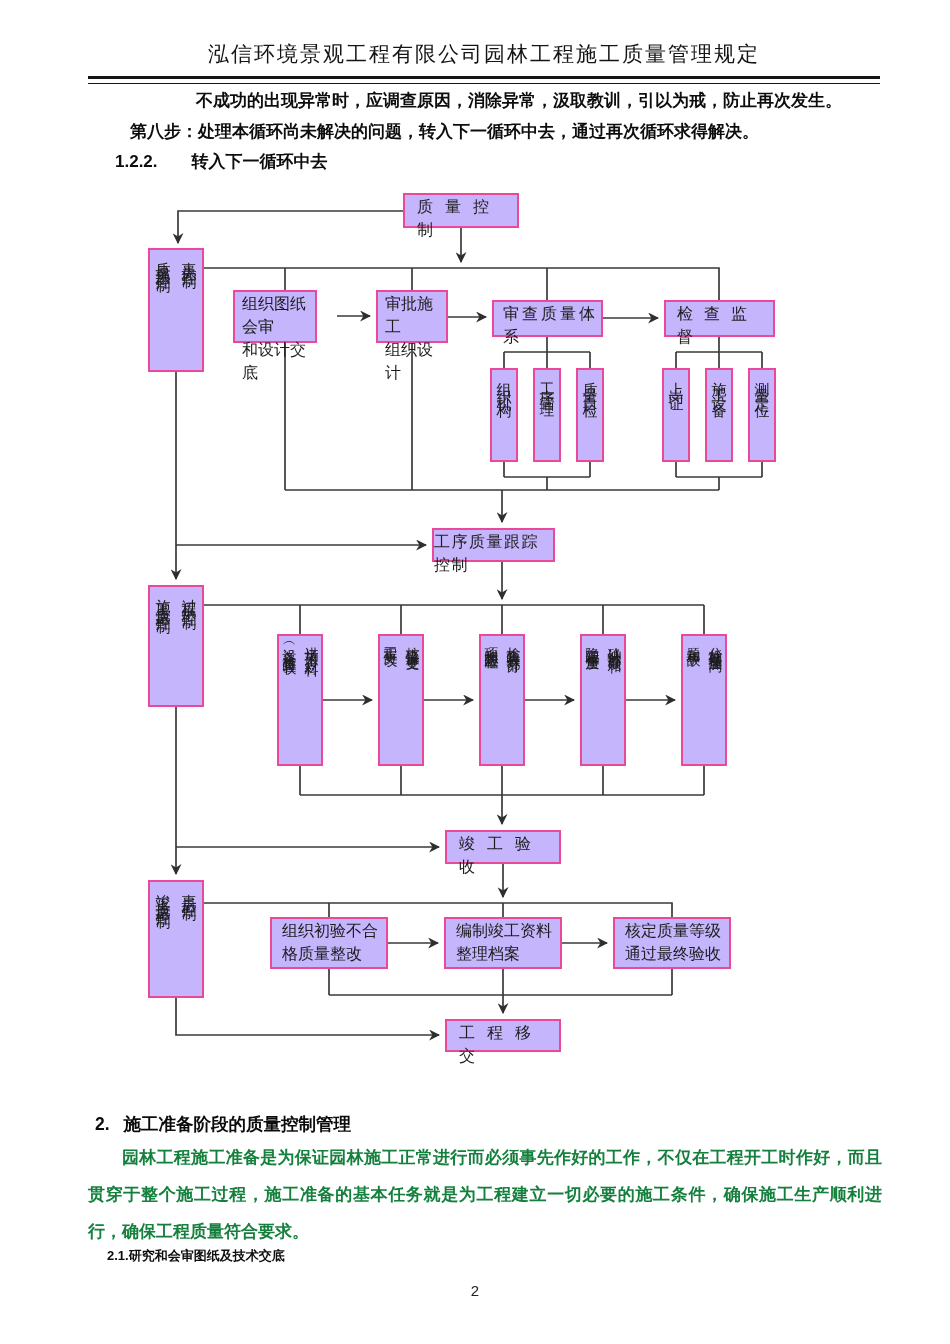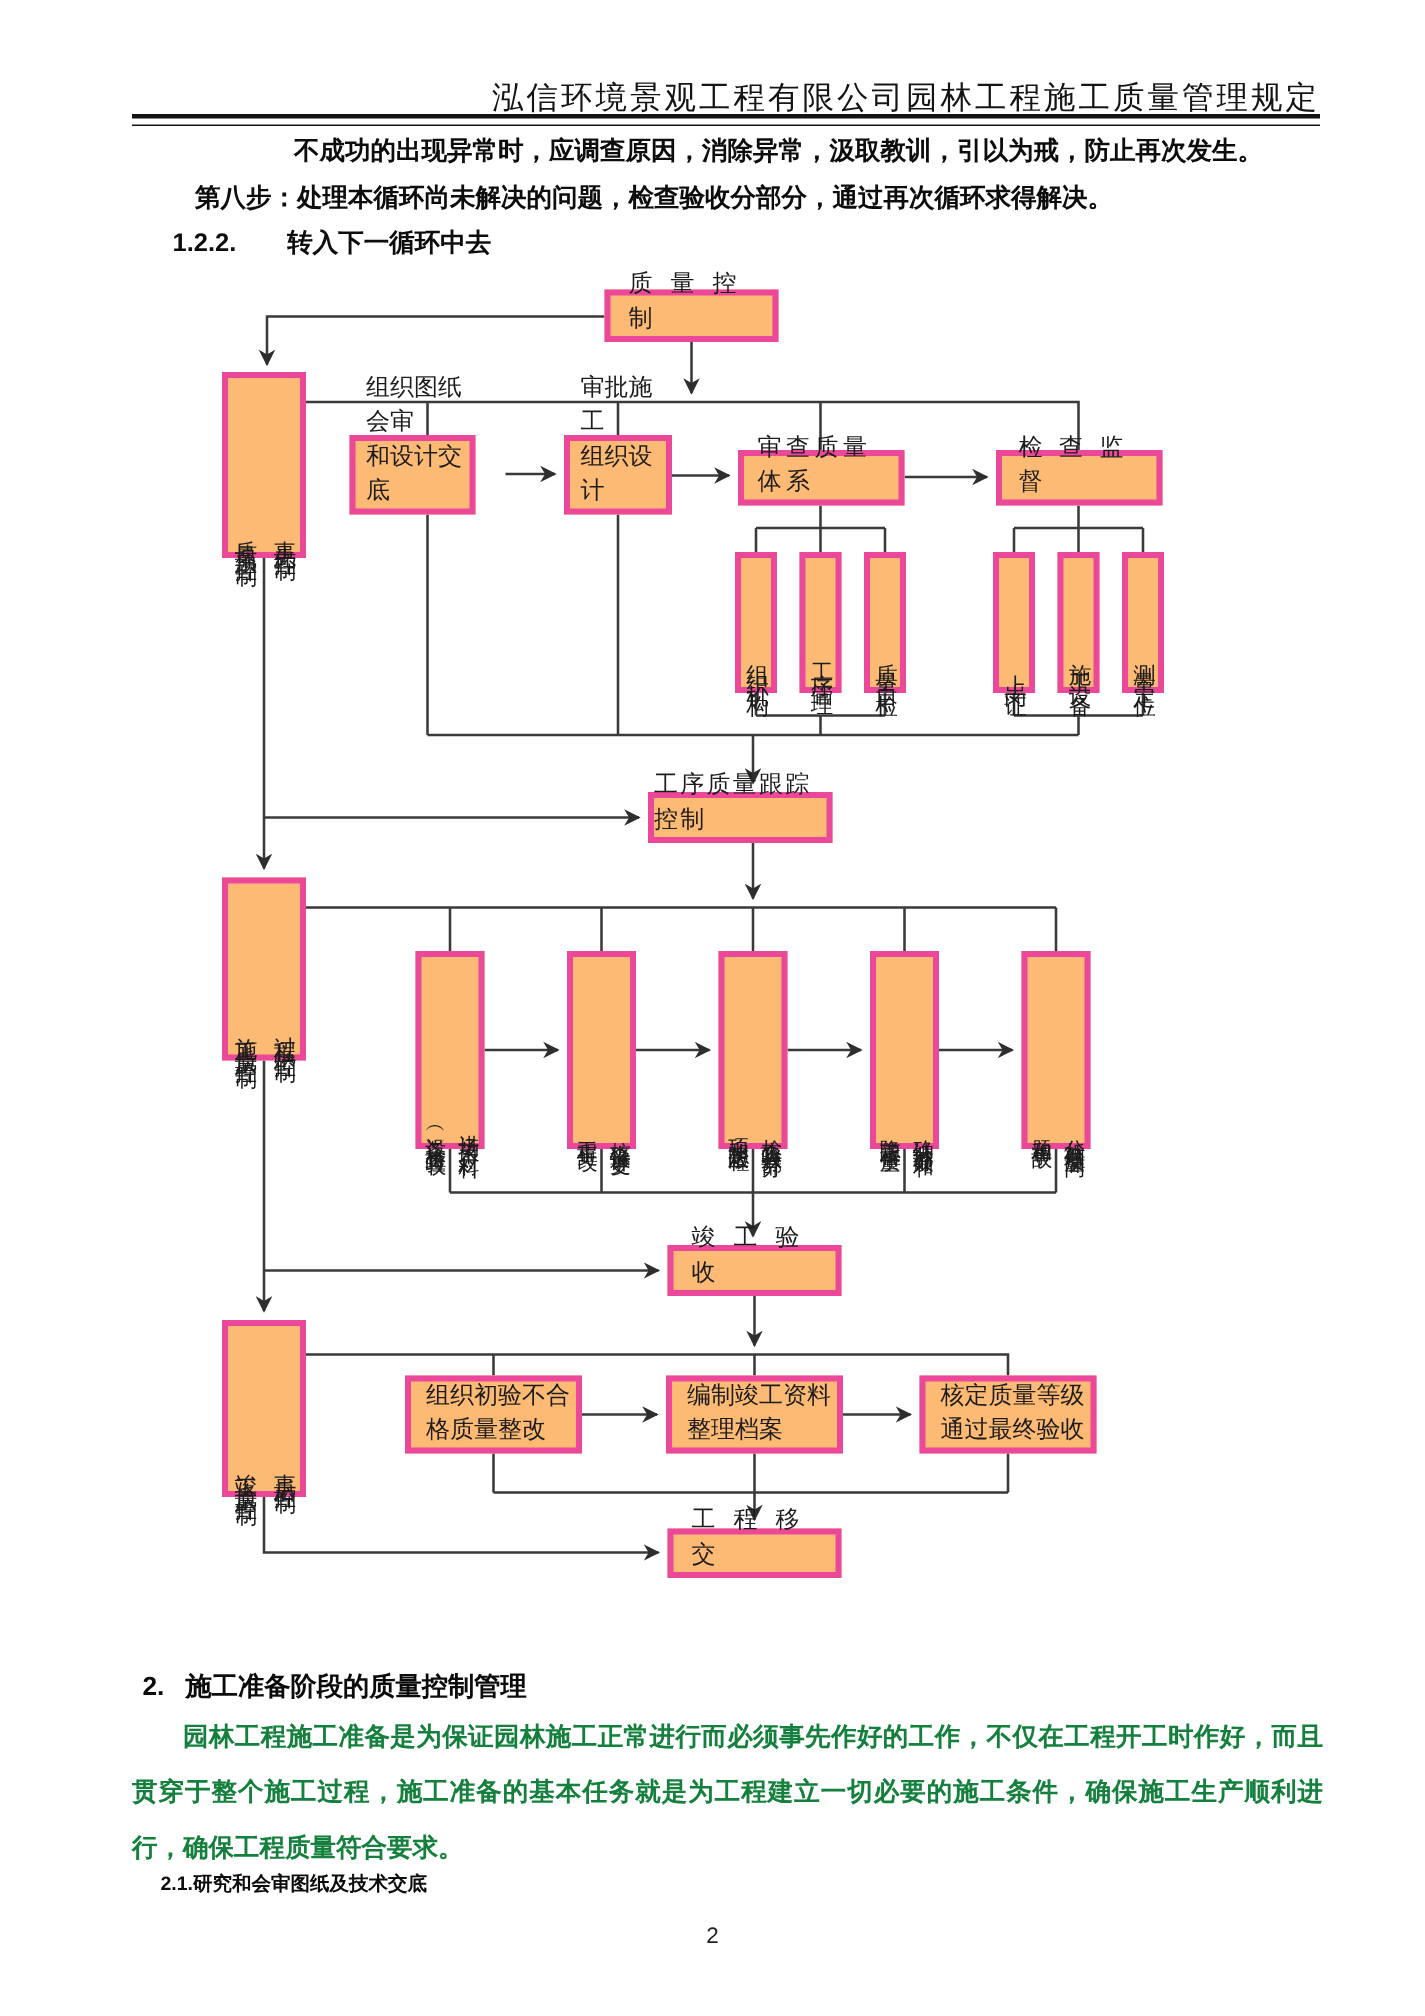--- a/index.html
+++ b/index.html
@@ -1,29 +1,29 @@
 <!DOCTYPE html>
 <html><head>
 <meta charset="utf-8">
 <style>
   html,body{margin:0;padding:0;background:#e8e8e8;}
   #page{position:relative;width:950px;height:1344px;background:#ffffff;overflow:hidden;
         font-family:"Liberation Sans",sans-serif;color:#111;}
   
-  .hdr{position:absolute;left:88px;top:40px;width:792px;display:flex;justify-content:flex-end;
-       font-family:"Liberation Serif",serif;font-size:21px;letter-spacing:2px;color:#141414;margin-top:11px;}
+  .hdr{position:absolute;left:88px;top:40px;width:792px;display:flex;justify-content:center;
+       font-family:"Liberation Serif",serif;font-size:21px;letter-spacing:2px;color:#141414;}
   .rule{position:absolute;left:88px;top:76px;width:792px;height:4px;
         border-top:3.5px solid #141414;border-bottom:1.5px solid #141414;}
   
   .bline{position:absolute;font-size:17px;font-weight:600;color:#0d0d0d;white-space:nowrap;}
   .secnum{display:inline-block;margin-right:34px;}
   
   #wires{position:absolute;left:0;top:0;width:950px;height:1344px;pointer-events:none;}
-  .fb{position:absolute;box-sizing:border-box;border:4px solid #ec4899;background:#fdba74;
-      display:flex;align-items:flex-end;justify-content:center;
+  .fb{position:absolute;box-sizing:border-box;border:2px solid #ec4899;background:#c4b5fd;
+      display:flex;align-items:flex-start;justify-content:center;
       font-family:"Liberation Serif",serif;font-size:16px;color:#1c1c1c;line-height:23px;}
   .fb .pre{white-space:pre-line;}
   .lalign{justify-content:flex-start;}
   .spread{letter-spacing:12px;padding-left:12px;}
   .vtext .vr{writing-mode:vertical-rl;white-space:pre-line;letter-spacing:4px;line-height:26px;font-size:15px;}
   .vsub .vr{letter-spacing:7px;line-height:24px;}
   .vfive .vr{font-size:14px;letter-spacing:2px;line-height:22px;}
   
   .h2{position:absolute;left:95px;top:1112px;font-size:17.5px;font-weight:700;color:#0b0b0b;}
   .h2 .n{display:inline-block;margin-right:14px;}
@@ -37,21 +37,21 @@
 
 <div id="page">
 
   <div class="hdr">
     <span>泓信环境景观工程有限公司</span>
     <span>园林工程施工质量管理规定</span>
   </div>
   <div class="rule"></div>
 
   <div class="bline" style="left:196px;top:89px;">不成功的出现异常时，应调查原因，消除异常，汲取教训，引以为戒，防止再次发生。</div>
-  <div class="bline" style="left:130px;top:120px;">第八步：处理本循环尚未解决的问题，检查验收分部分，通过再次循环求得解决。</div>
+  <div class="bline" style="left:130px;top:120px;">第八步：处理本循环尚未解决的问题，转入下一循环中去，通过再次循环求得解决。</div>
   <div class="bline" style="left:115px;top:150px;">
     <span class="secnum">1.2.2.</span><span>转入下一循环中去</span>
   </div>
 
   <svg id="wires" viewBox="0 0 950 1344" xmlns="http://www.w3.org/2000/svg">
     <defs>
       <marker id="arr" viewBox="0 0 10 10" refX="9" refY="5" markerWidth="11" markerHeight="11" orient="auto-start-reverse" markerUnits="userSpaceOnUse">
         <path d="M0 0 L10 5 L0 10 L3 5 Z" fill="#2e2e2e"></path>
       </marker>
     </defs>

